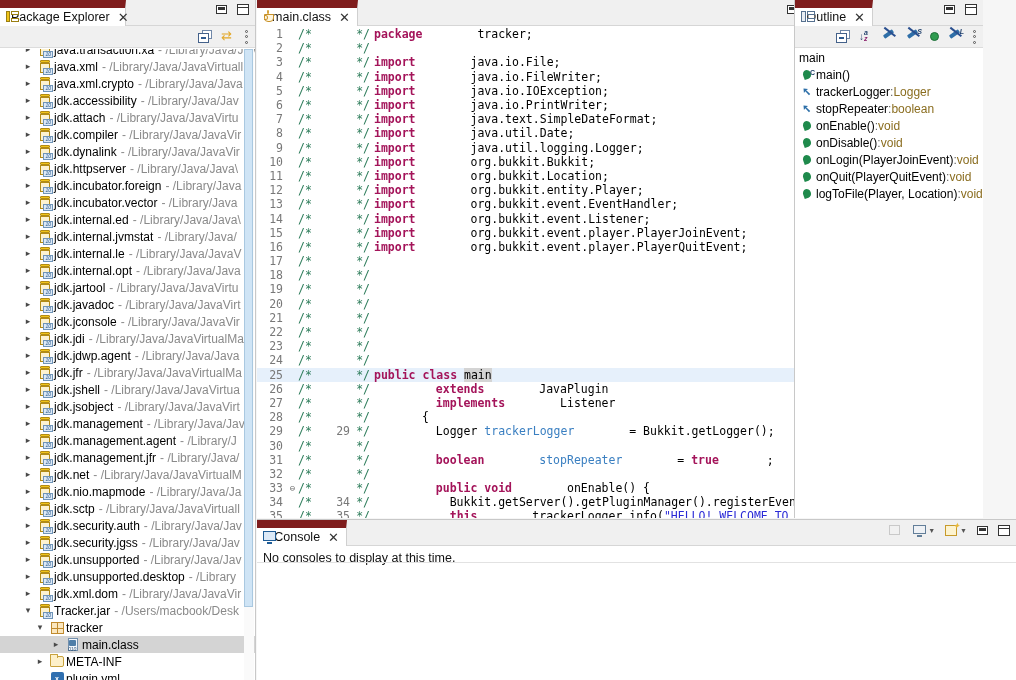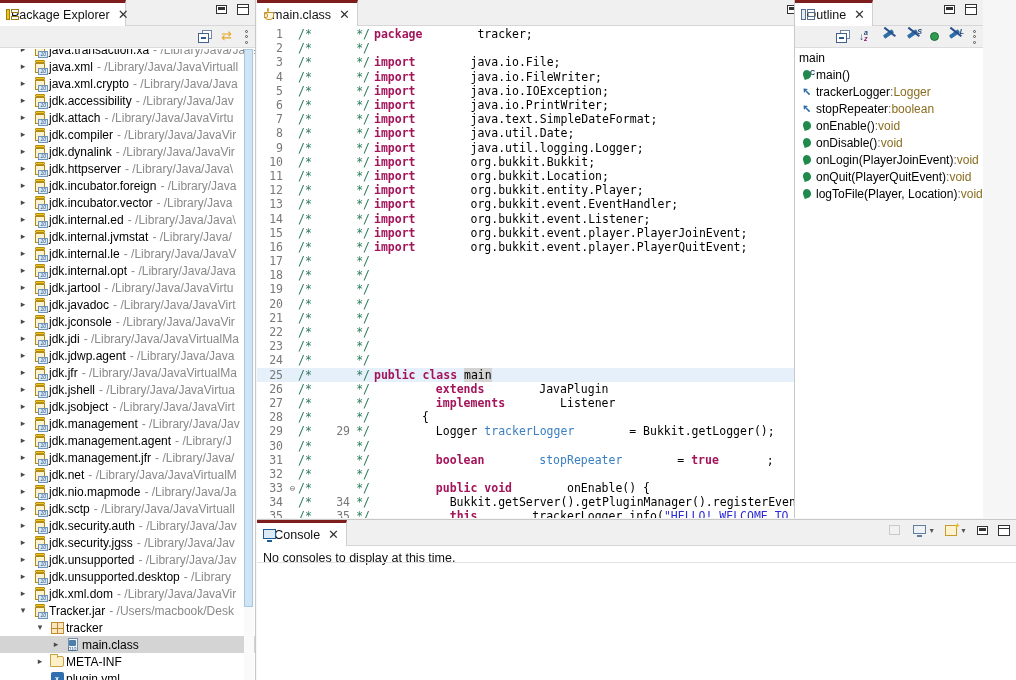--- a/index.html
+++ b/index.html
@@ -22,21 +22,21 @@
   }
   .tab {
     position: absolute; left: 0; top: 0; height: 26px;
     display: flex; align-items: center; gap: 5px;
     padding: 0 7px 0 6px; background: #fdfdfd;
     border-right: 1px solid #d0d0d0;
     border-top: 1px solid #cfcfcf;
     font-size: 12.5px; color: #111;
     white-space: nowrap;
   }
-  .tab.active { background: #ffffff; border-top: 3px solid #7f1d1d; }
+  .tab.active { background: #ffffff; border-top: 8px solid #7f1d1d; }
   .tab-label { font-size: 12.5px; }
   .tab-close {
     font-size: 13px; color: #333; margin-left: 3px; line-height: 1;
     font-family: "Liberation Sans", sans-serif; cursor: pointer;
   }
   .winbtns { position: absolute; right: 6px; top: 4px; display: flex; gap: 10px; align-items: center; }
   .toolstrip {
     height: 22px; background: #f0f0f0; border-bottom: 1px solid #dcdcdc;
     display: flex; align-items: center; justify-content: flex-end; gap: 9px;
     padding-right: 7px;
@@ -56,21 +56,21 @@
   .arrow {
     width: 16px; flex: 0 0 16px; text-align: center;
     color: #4a4a4a; font-size: 9px; line-height: 1;
   }
   .arrow.open::before { content: "\25BE"; }
   .arrow.closed::before { content: "\25B8"; }
   .arrow.none::before { content: ""; }
   .ticon { width: 18px; flex: 0 0 18px; display: flex; align-items: center; justify-content: center; }
   .tname { color: #000; font-size: 12px; }
   .tpath { color: #8a8a8a; font-size: 12px; margin-left: 4px; }
-  .indent1 { padding-left: 15px; }
+  .indent1 { padding-left: 20px; }
   .indent2 { padding-left: 32px; }
   .indent3 { padding-left: 48px; }
 
   
   .ico-jar { position: relative; width: 14px; height: 14px; }
   .ico-jar .lid { position: absolute; left: 2px; top: 0; width: 10px; height: 3px; background: #f0c419; border: 1px solid #b28b15; border-radius: 1px; }
   .ico-jar .body { position: absolute; left: 2px; top: 3px; width: 10px; height: 10px; background: #fdf2cf; border: 1px solid #b28b15; }
   .ico-jar .tag { position: absolute; right: -1px; bottom: -1px; font-size: 5px; color: #1f4f82; background: #dce9f7; border: 1px solid #6f94b8; line-height: 5px; padding: 0 1px; }
   
   .ico-pkg { width: 13px; height: 12px; border: 1px solid #c08a2e; background: #fbe7bf; position: relative; }

